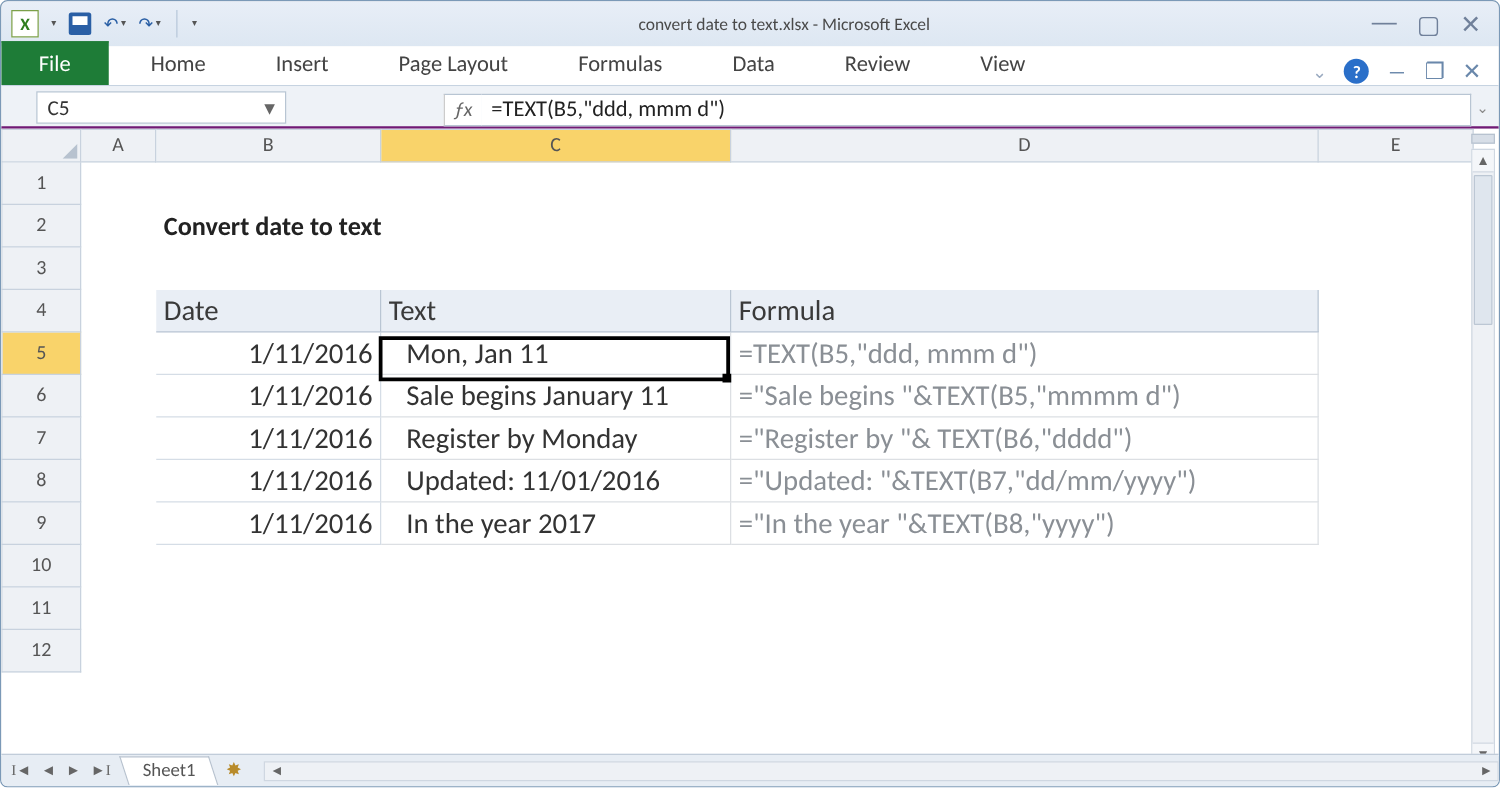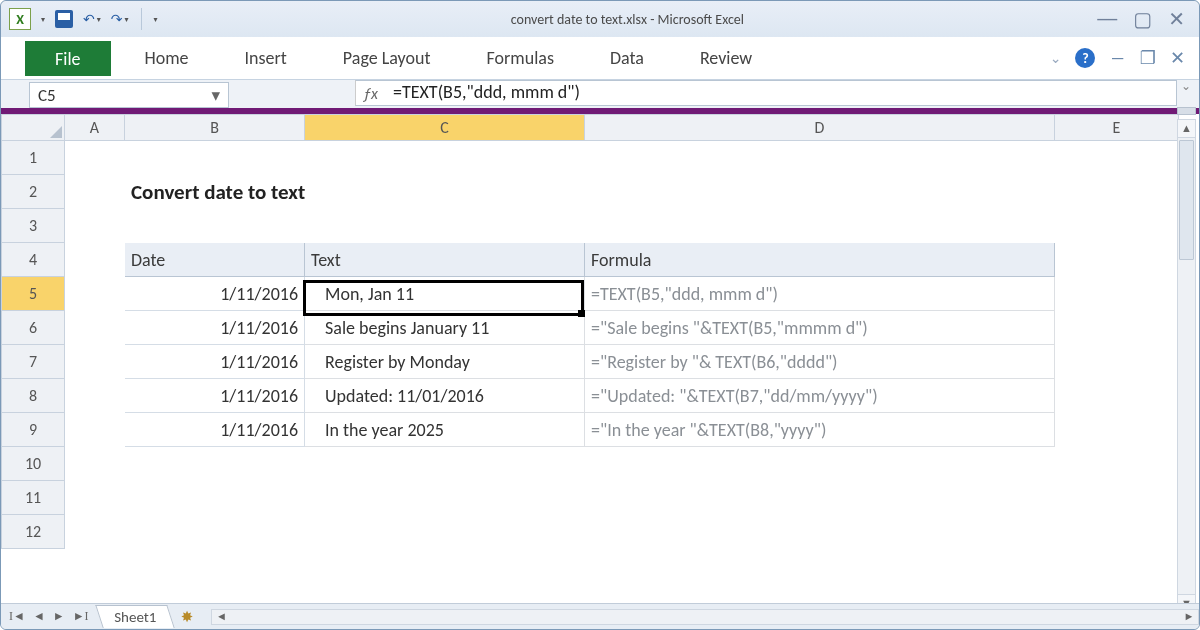--- a/index.html
+++ b/index.html
@@ -11,44 +11,44 @@
   .qat .xicon { width:22px; height:22px; background:#fff; border:1px solid #7ca04a; display:flex; align-items:center; justify-content:center; color:#2f7d1e; font-weight:bold; font-size:14px; }
   .qat .save { width:18px; height:18px; background:#2a5fa5; border-radius:2px; position:relative; }
   .qat .save:before{content:"";position:absolute;left:3px;top:3px;width:12px;height:7px;background:#fff;}
   .qat .arrowbtn { color:#2a5fa5; font-size:14px; display:flex; align-items:center; gap:2px;}
   .qat .caret { font-size:8px; color:#555;}
   .qat .sep { width:1px; height:22px; background:#b8c8da; margin:0 2px;}
   .title { flex:1; text-align:center; font-size:14px; color:#4a4a4a;}
   .wincontrols { display:flex; gap:16px; font-size:20px; color:#70809a; padding-right:6px;}
   .wincontrols span { cursor:default; font-family: "Segoe UI Symbol", sans-serif;}
   
-  .ribbon { height:43px; background:#fff; border-bottom:1px solid #c6d3e1; display:flex; align-items:center;padding-left:24px;}
+  .ribbon { height:32px; background:#fff; border-bottom:1px solid #c6d3e1; display:flex; align-items:flex-end;}
   .file-tab { background:#1e7c37; color:#fff; padding:6px 30px; font-size:18px; display:flex; align-items:center; border-top:1px solid #1e7c37;}
   .rtabs { display:flex; align-items:center; gap:0; padding-left:6px;}
   .rtab { padding:6px 28px; color:#444; font-size:18px;}
   .rspace { flex:1;}
   .rright { display:flex; align-items:center; gap:14px; padding-right:14px; color:#6a88ab; font-size:18px;}
   .help-icon{ width:20px;height:20px;border-radius:50%;background:#2a6fc9;color:#fff;font-size:14px;font-weight:bold;display:flex;align-items:center;justify-content:center;}
   
-  .fbar { height:34px; background:#eef2f7; display:flex; align-items:flex-start; border-bottom:6px solid #701a75;}
+  .fbar { height:34px; background:#eef2f7; display:flex; align-items:flex-end; border-bottom:2px solid #701a75;}
   .namebox { width:200px; margin:2px 6px 2px 28px; height:26px; background:#fff; border:1px solid #b8c5d3; display:flex; align-items:center; padding:0 8px; color:#333; font-size:17px;}
   .namebox .dd { margin-left:auto; color:#666;}
   .fx { width:30px; text-align:center; font-style:italic; color:#666; font-size:16px; border-left:1px solid #ccc; height:26px; display:flex; align-items:center; justify-content:center; background:#fff; border-top:1px solid #b8c5d3; border-bottom:1px solid #b8c5d3;}
   .formula-input { flex:1; height:26px; background:#fff; border:1px solid #b8c5d3; border-left:none; margin-right:22px; padding:0 8px; font-size:18px; color:#222;}
   .fbar-expand { width:18px; text-align:center; color:#888; font-size:12px; position:absolute; right:4px;}
   
   .grid-wrap { position:relative; background:#fff; }
   table.sheet { border-collapse:collapse; table-layout:fixed; width:1176px; }
   .corner { width:63px; height:26px; background:#eef1f5; border:1px solid #c8d2de; position:relative;}
   .corner svg{position:absolute;right:2px;bottom:2px;}
   th.colh { background:#eef1f5; border:1px solid #c8d2de; font-weight:normal; color:#555; font-size:16px; height:26px;}
   th.colh.cur { background:#f9d36a; }
   th.rowh { background:#eef1f5; border:1px solid #c8d2de; font-weight:normal; color:#555; font-size:16px; width:63px; text-align:center;}
   th.rowh.cur { background:#f9d36a;}
-  td { border:1px solid #d5dde6; height:34px; font-size:18px; color:#333; padding:0 6px; background:#fff; vertical-align:middle;}
+  td { border:1px solid #d5dde6; height:34px; font-size:23px; color:#333; padding:0 6px; background:#fff; vertical-align:middle;}
   td.nb { border:1px solid transparent; }
   .title-cell { font-weight:bold; color:#222; font-size:21px;}
   .hdr-cell { background:#e9eef5; color:#3a3a3a; border:1px solid #b9c5d3;}
   .date-col { text-align:right; }
   .formula-col { color:#8a8f95; border:1px solid #dcdfe3;}
   .text-col { border:1px solid #dcdfe3;padding-left:20px; }
   
   .active-cell { position:absolute; border:3px solid #000; background:transparent; pointer-events:none;}
   .active-cell:after{content:"";position:absolute;right:-4px;bottom:-4px;width:7px;height:7px;background:#000;}
   
@@ -92,20 +92,21 @@
 
   <div class="ribbon">
     <div class="file-tab">File</div>
     <div class="rtabs">
       <div class="rtab">Home</div>
       <div class="rtab">Insert</div>
       <div class="rtab">Page Layout</div>
       <div class="rtab">Formulas</div>
       <div class="rtab">Data</div>
       <div class="rtab">Review</div>
+      <div class="rtab">View</div>
     </div>
     <div class="rspace"></div>
     <div class="rright">
       <span style="font-size:14px;color:#9aaac0;">⌄</span>
       <div class="help-icon">?</div>
       <span>―</span>
       <span>❐</span>
       <span>✕</span>
     </div>
   </div>
@@ -206,21 +207,21 @@
         <td class="nb"></td>
         <td class="date-col">1/11/2016</td>
         <td class="text-col">Updated: 11/01/2016</td>
         <td class="formula-col">="Updated: "&amp;TEXT(B7,"dd/mm/yyyy")</td>
         <td class="nb"></td>
       </tr>
       <tr>
         <th class="rowh">9</th>
         <td class="nb"></td>
         <td class="date-col">1/11/2016</td>
-        <td class="text-col">In the year 2025</td>
+        <td class="text-col">In the year 2017</td>
         <td class="formula-col">="In the year "&amp;TEXT(B8,"yyyy")</td>
         <td class="nb"></td>
       </tr>
       <tr>
             <th class="rowh">10</th>
             <td class="nb"></td>
             <td class="nb"></td>
             <td class="nb"></td>
             <td class="nb"></td>
             <td class="nb"></td>

